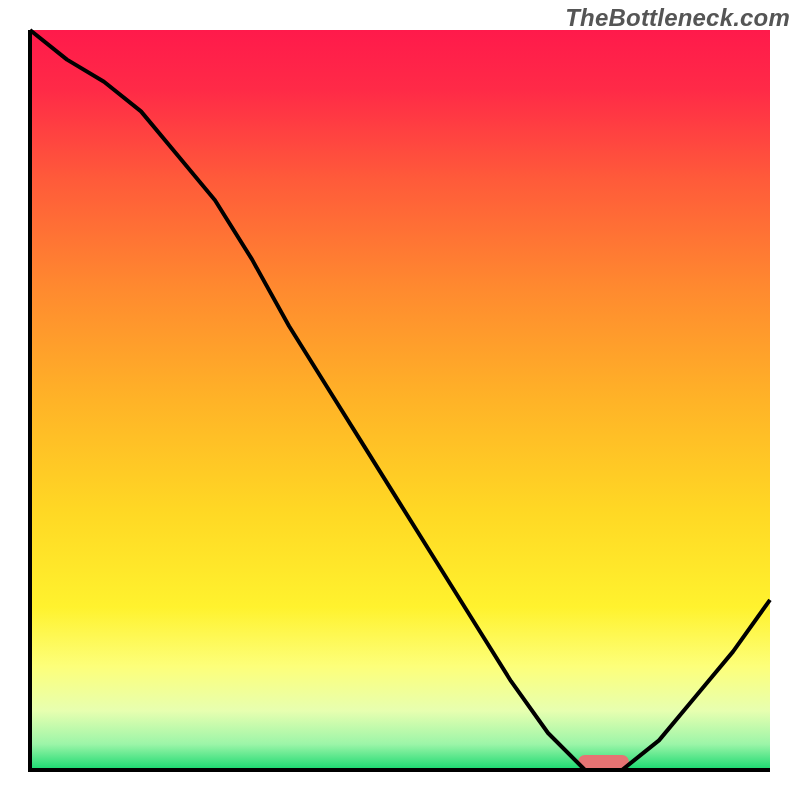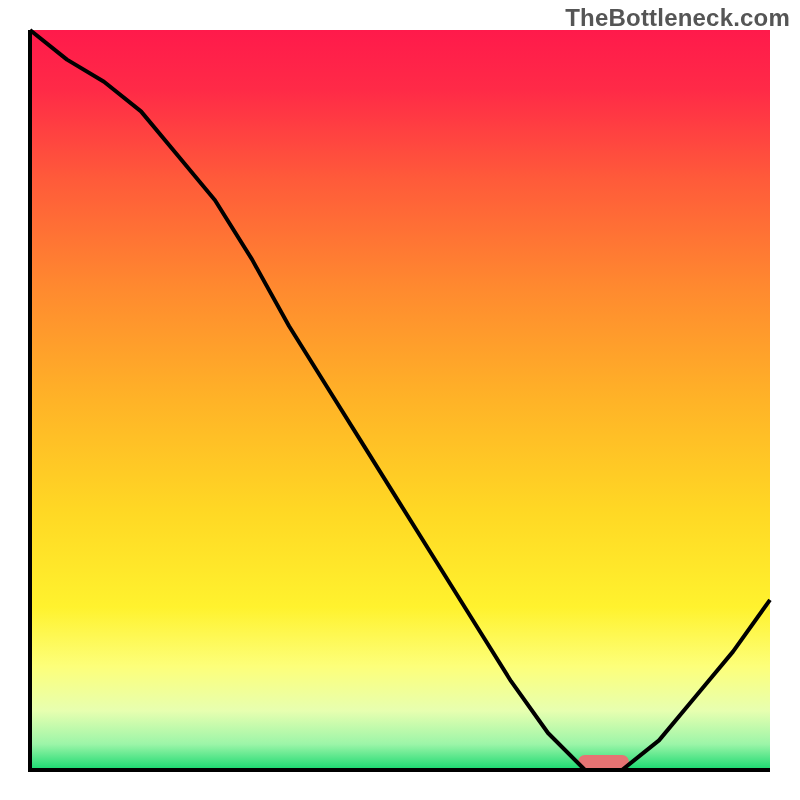--- a/index.html
+++ b/index.html
@@ -7,20 +7,21 @@
     padding: 0;
     width: 800px;
     height: 800px;
     background: #ffffff;
     font-family: Arial, Helvetica, sans-serif;
   }
   #wrap {
     position: relative;
     width: 800px;
     height: 652px;
+    font-style: italic;
   }
   #watermark {
     position: absolute;
     top: 4px;
     right: 10px;
     font-size: 24px;
     font-weight: 600;
     color: #555555;
     letter-spacing: 0.2px;
   }

